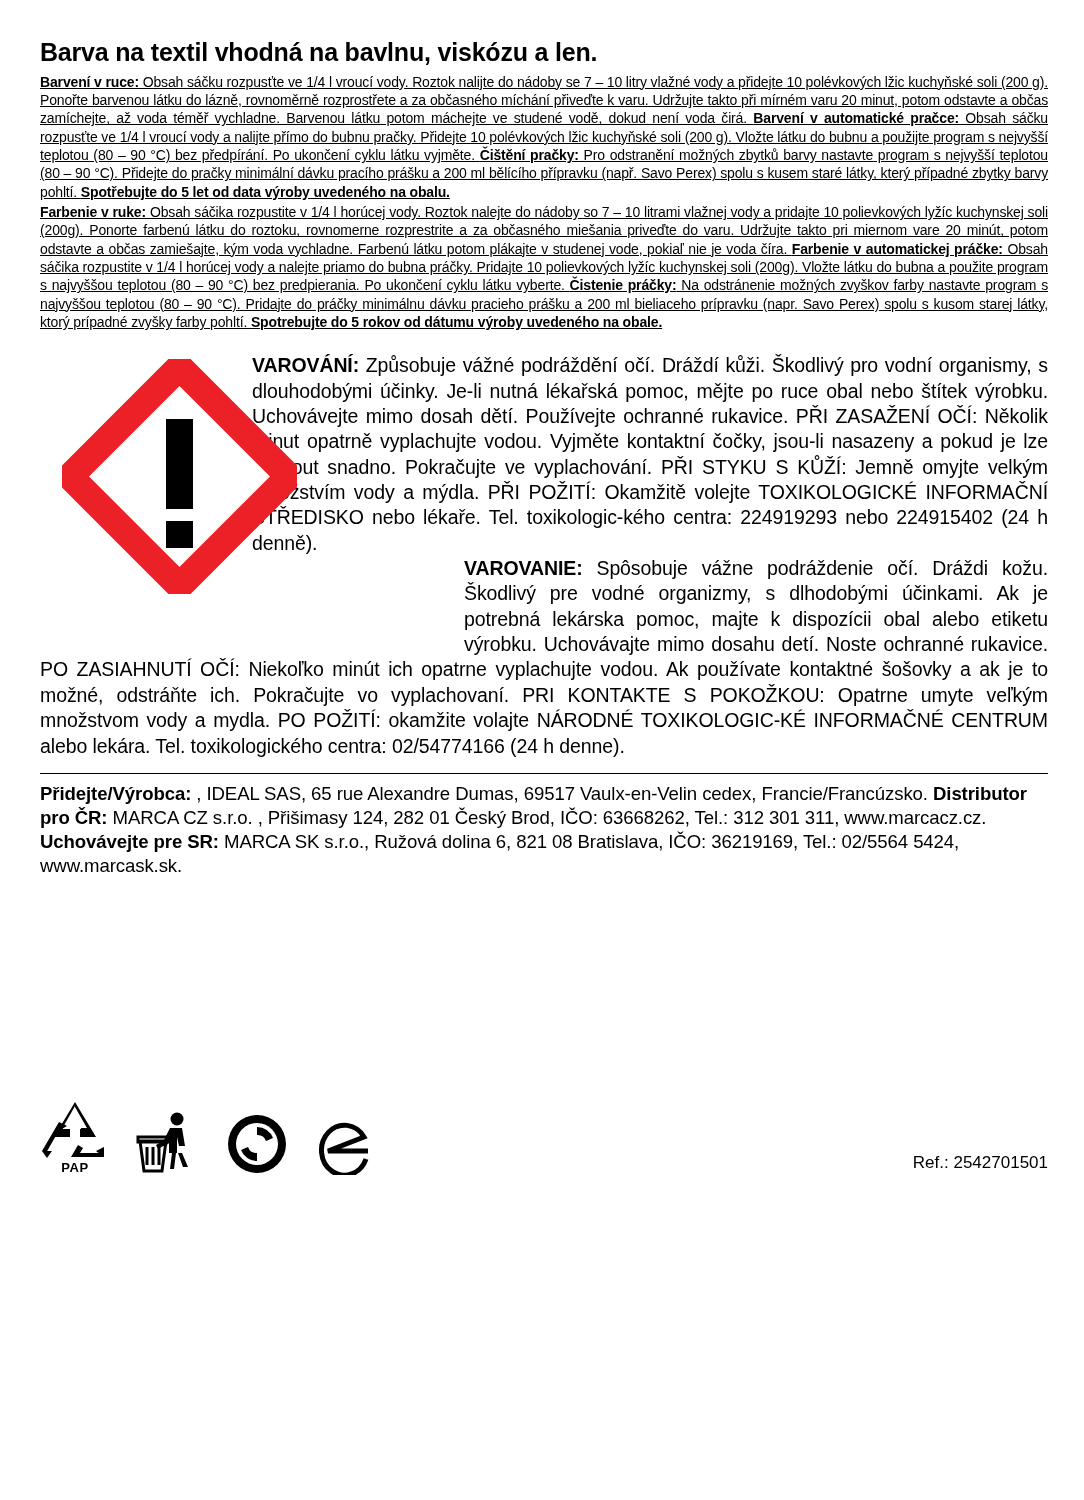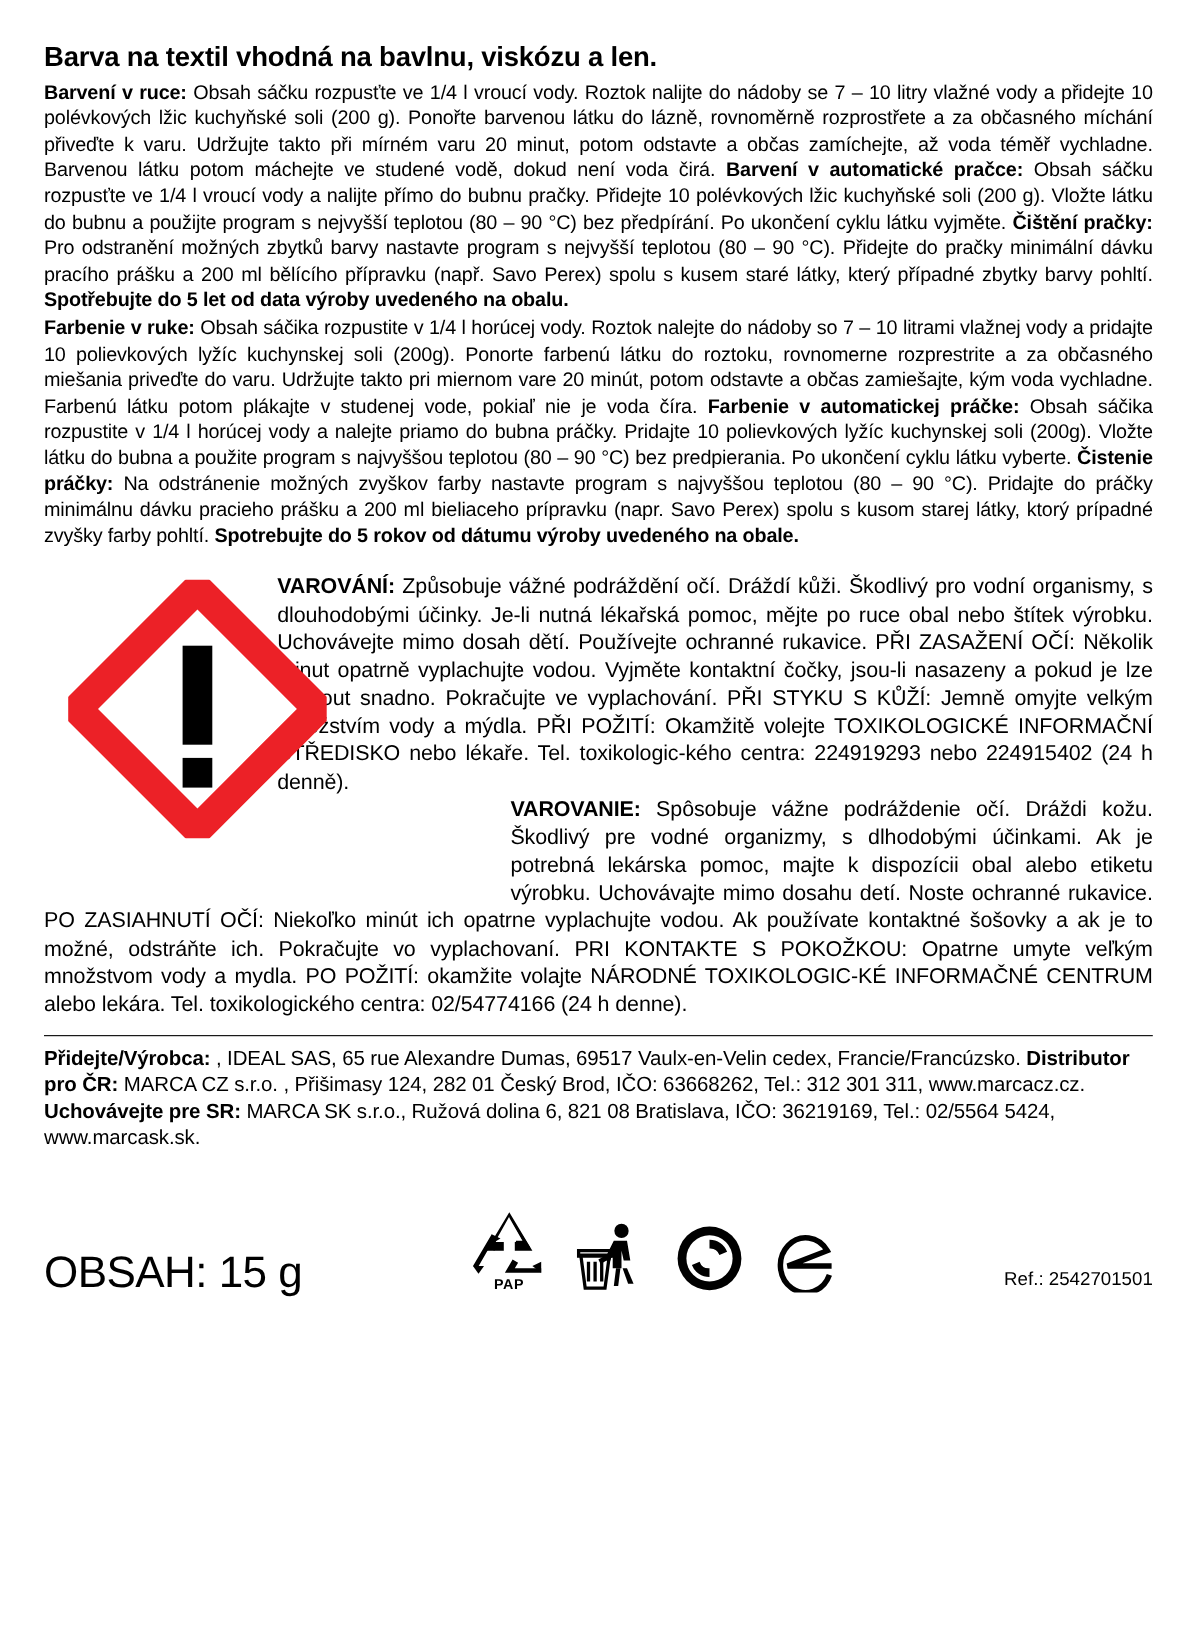--- a/index.html
+++ b/index.html
@@ -22,25 +22,26 @@
     padding: 30px 36px 19px 40px;
   }
   h1.section-title {
     font-size: 25px;
     font-weight: bold;
     margin: 8px 0 6px 0;
     letter-spacing: -0.2px;
     line-height: 1.15;
   }
   .para {
-    font-size: 18px;
+    font-size: 14px;
     line-height: 1.31;
     text-align: justify;
     margin: 0 0 2px 0;
     letter-spacing: -0.15px;
+    text-decoration: underline;
   }
   .para b { font-weight: bold; }
 
   
   .warn-wrap {
     position: relative;
     margin-top: 22px;
     min-height: 330px;
   }
   .pictogram {
@@ -152,21 +153,20 @@
     <div class="warn-text-2">
       <span class="indent-float2"></span><span class="warn-label">VAROVANIE:</span><span> Spôsobuje vážne podráždenie očí. Dráždi kožu. Škodlivý pre vodné organizmy, s dlhodobými účinkami. Ak je potrebná lekárska pomoc, majte k dispozícii obal alebo etiketu výrobku. Uchovávajte mimo dosahu detí. Noste ochranné rukavice. PO ZASIAHNUTÍ OČÍ: Niekoľko minút ich opatrne vyplachujte vodou. Ak používate kontaktné šošovky a ak je to možné, odstráňte ich. Pokračujte vo vyplachovaní. PRI KONTAKTE S POKOŽKOU: Opatrne umyte veľkým množstvom vody a mydla. PO POŽITÍ: okamžite volajte NÁRODNÉ TOXIKOLOGIC-KÉ INFORMAČNÉ CENTRUM alebo lekára. Tel. toxikologického centra:  02/54774166 (24 h denne).</span>
     </div>
   </div>
 
   <hr class="sep">
 
   <p class="maker"><b>Přidejte/Výrobca:</b> , IDEAL SAS, 65 rue Alexandre Dumas, 69517 Vaulx-en-Velin cedex, Francie/Francúzsko. <b>Distributor pro ČR:</b> MARCA CZ s.r.o. , Přišimasy 124, 282 01 Český Brod, IČO: 63668262, Tel.: 312 301 311, www.marcacz.cz. <b>Uchovávejte pre SR:</b> MARCA SK s.r.o., Ružová dolina 6, 821 08 Bratislava, IČO: 36219169, Tel.: 02/5564 5424, www.marcask.sk.</p>
 
   <div class="footer">
-    <div class="obsah">OBSAH: 15 g</div>
 
     <div class="icons">
       <div class="icon-box">
         <svg width="70" height="58" viewBox="0 0 70 58" aria-hidden="true">
           <g fill="none" stroke="#000" stroke-width="4.5" stroke-linejoin="miter">
             <path d="M35 5 L48 28 L40 28 L40 36 L56 36 L35 1 L14 36 L30 36 L30 28 L22 28 Z" fill="#000" stroke="none"></path>
           </g>
           <g fill="#000">
             <path d="M35 6 L47 27 L41 27 L41 33 L54 33 L35 3 Z"></path>
             <path d="M6 52 L18 31 L21 36 L26 33 L19 21 L2 50 Z"></path>

